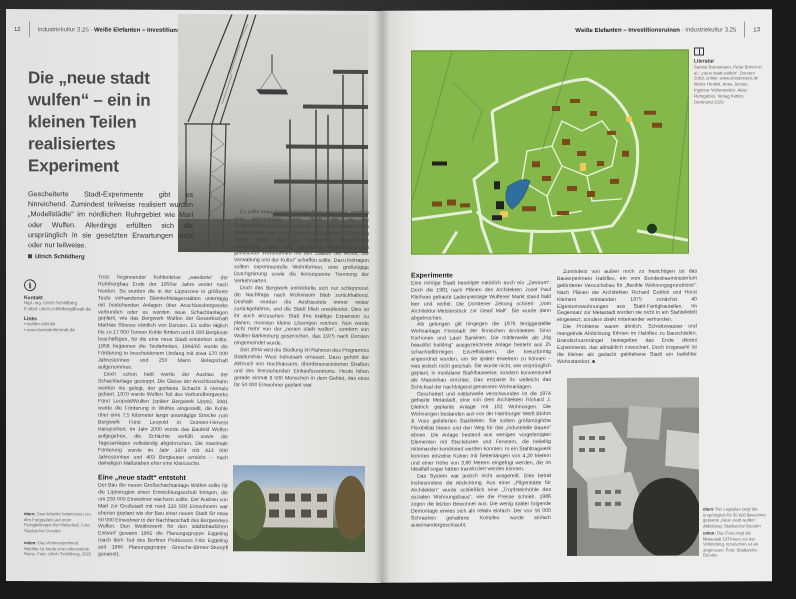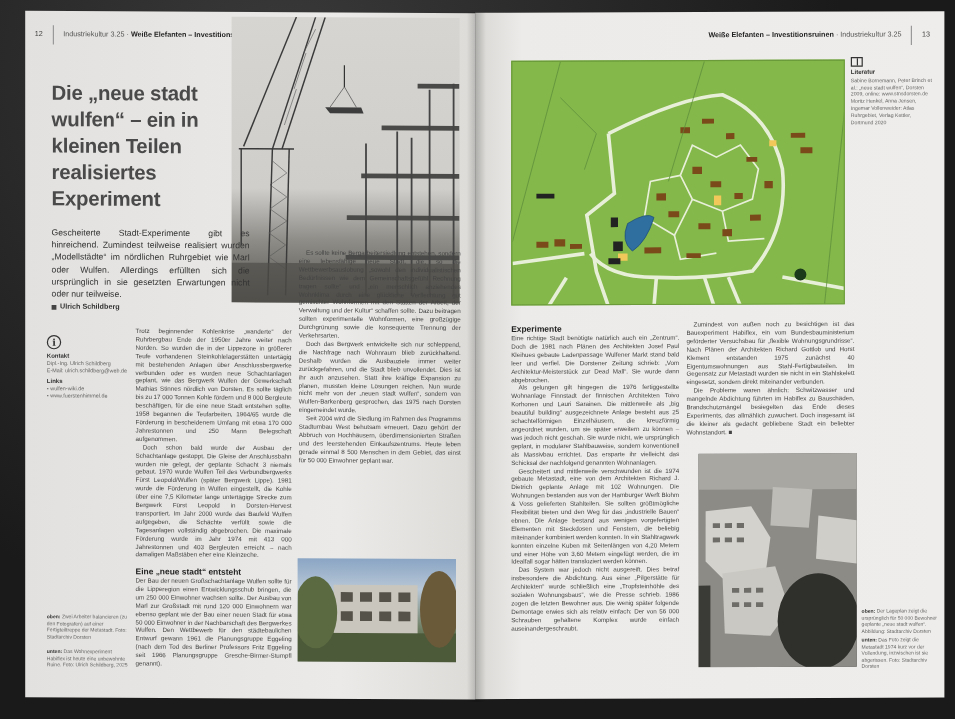--- a/index.html
+++ b/index.html
@@ -3,21 +3,21 @@
 <meta charset="utf-8">
 <style>
   * { box-sizing: border-box; margin: 0; padding: 0; }
   html, body { width: 796px; height: 599px; overflow: hidden; }
   body {
     background: #1c1c1c;
     background-image: radial-gradient(circle at 30% 10%, #3a3a3a 0, #1a1a1a 60%);
     font-family: "Liberation Sans", sans-serif;
     position: relative;
   }
-  .spread { position: absolute; left: 21px; top: 10px; width: 766px; height: 582px; }
+  .spread { position: absolute; left: 6px; top: 10px; width: 766px; height: 582px; }
   .page {
     position: absolute; top: 0; height: 572px;
     background: #e9e8e6;
     overflow: hidden;
   }
   .page.left { left: 0; width: 375px; background: linear-gradient(90deg, #e2e1df 0%, #ebeae8 70%, #dcdbd8 100%); transform: skewY(0.3deg); }
   .page.right { left: 375px; width: 391px; background: linear-gradient(90deg, #d8d7d4 0%, #ecebe9 10%, #eeedeb 100%); transform: skewY(-0.2deg); }
   .gutter { position: absolute; left: 368px; top: 0; width: 16px; height: 575px; background: linear-gradient(90deg, rgba(0,0,0,0) 0%, rgba(0,0,0,0.18) 50%, rgba(0,0,0,0) 100%); z-index: 5; }
 
   .runhead { position: absolute; top: 12px; font-size: 6px; color: #555; display: flex; align-items: center; }

